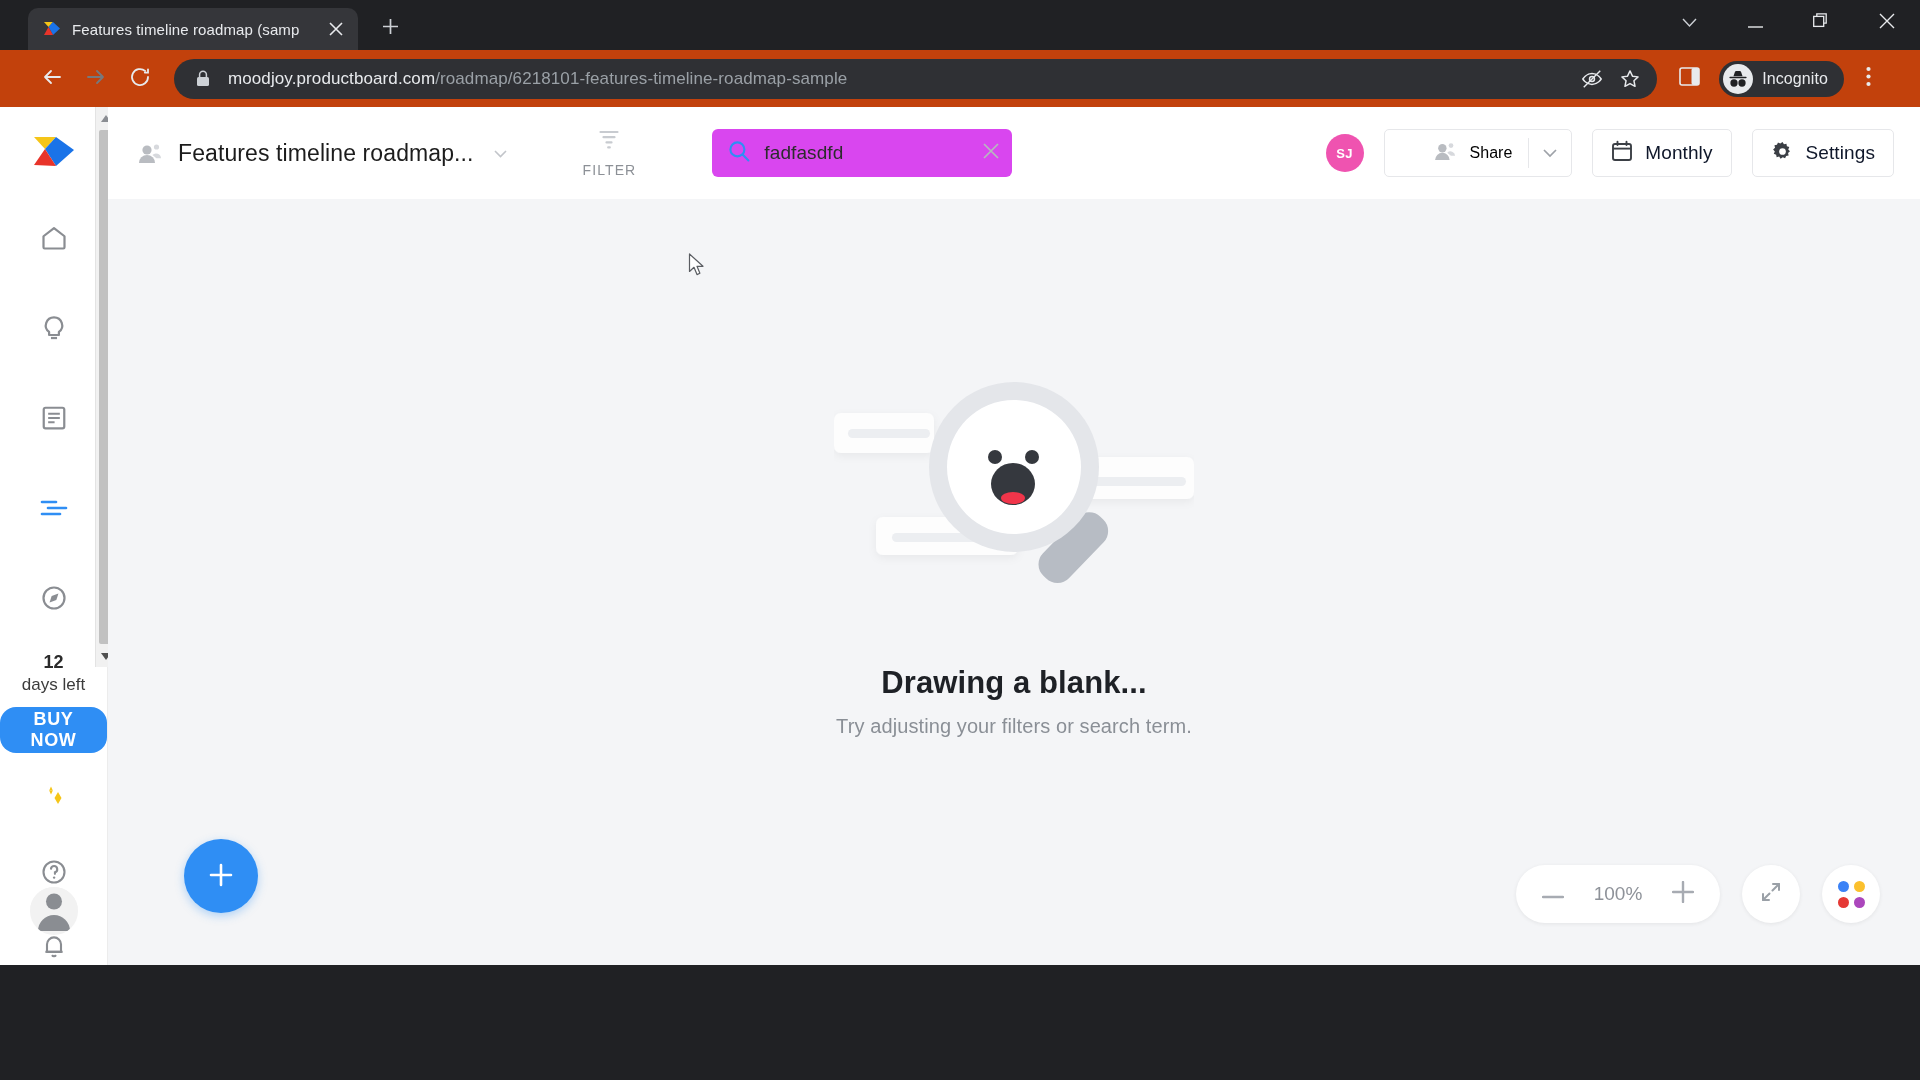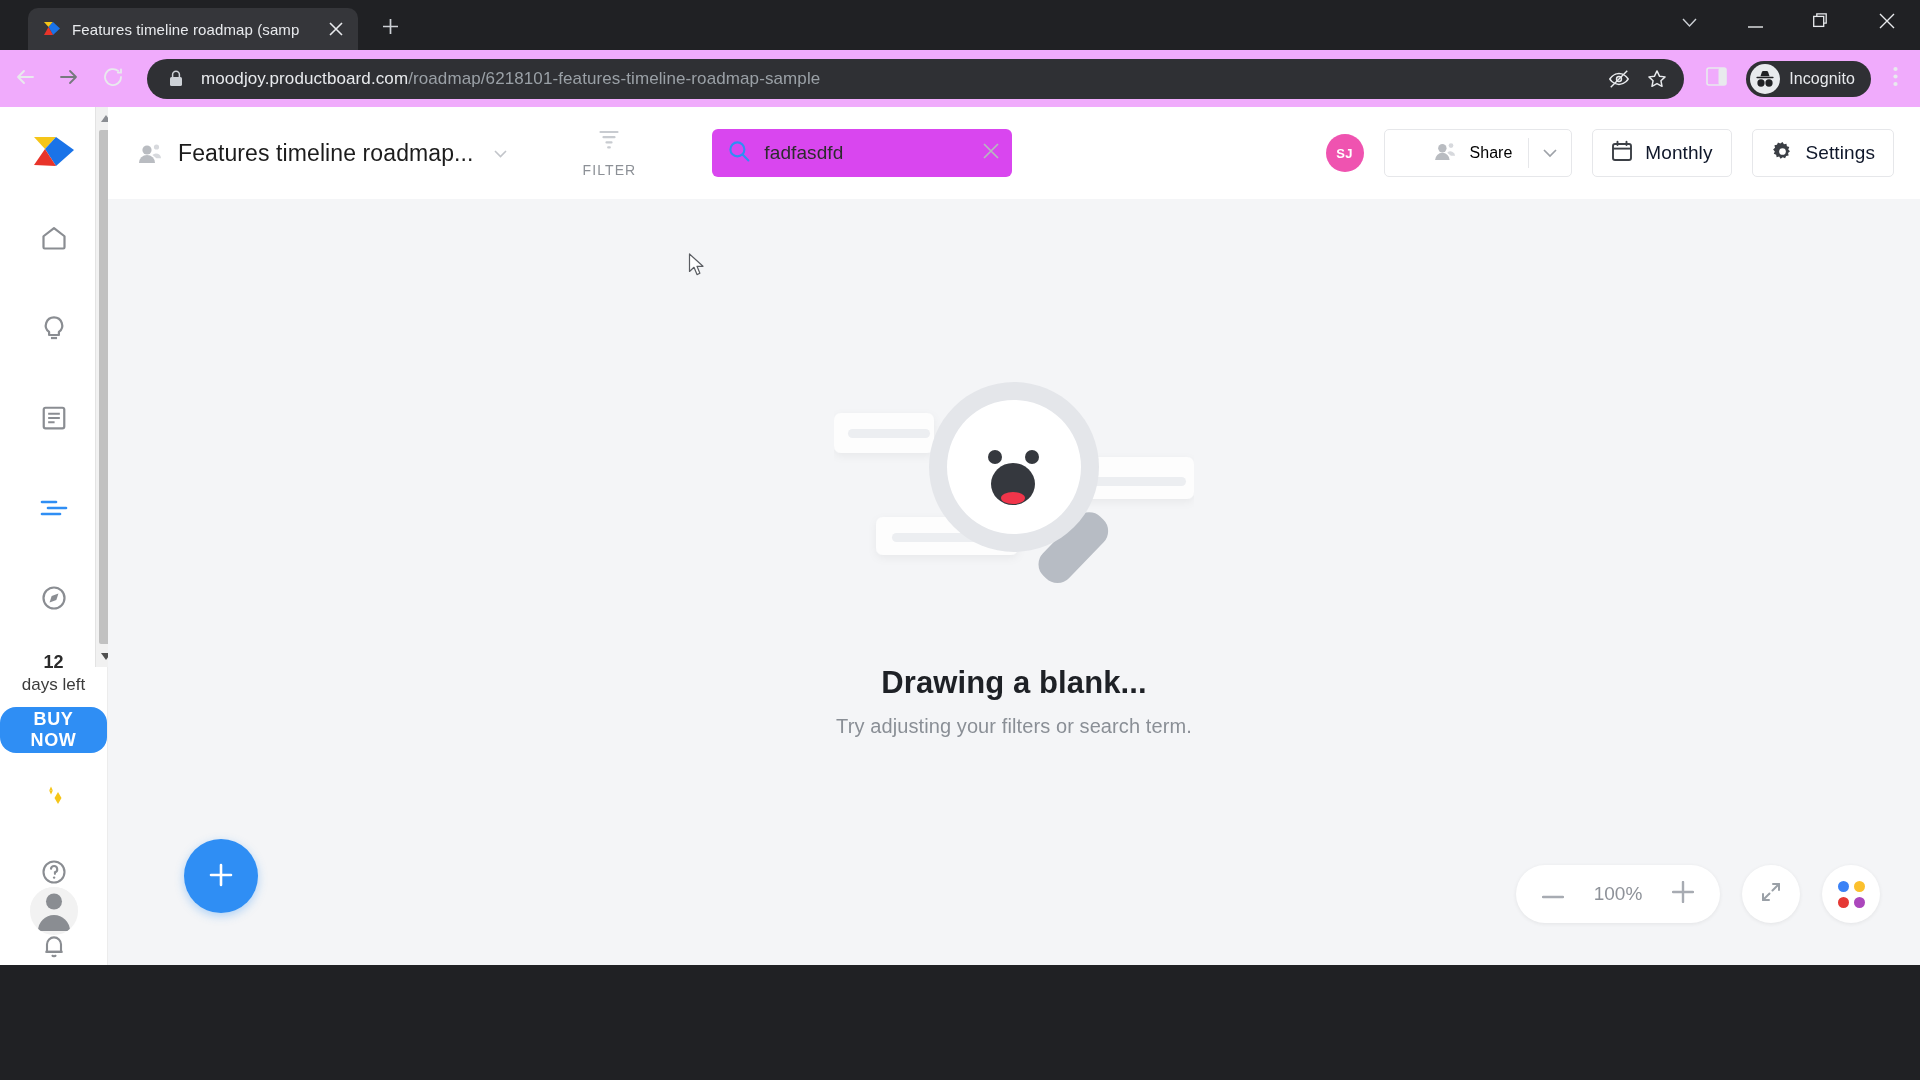--- a/index.html
+++ b/index.html
@@ -36,22 +36,22 @@
   .newtab {
     width: 40px; height: 40px; margin-left: 12px; margin-bottom: 2px;
     display: flex; align-items: center; justify-content: center;
   }
   .wincontrols {
     position: absolute; right: 0; top: 0; height: 46px; display: flex; align-items: center;
   }
   .wincontrol { width: 66px; height: 46px; display:flex; align-items:center; justify-content:center; }
 
   .toolbar {
-    height: 57px; background: #f0abfc; display: flex; align-items: center;
-    padding: 0 5px; gap: 4px; flex: 0 0 57px;
+    height: 57px; background: #c2410c; display: flex; align-items: center;
+    padding: 0 32px; gap: 4px; flex: 0 0 57px;
   }
   .navbtn { width: 40px; height: 40px; display:flex; align-items:center; justify-content:center; border-radius: 50%; }
   .omnibox {
     flex: 1; height: 40px; background: #2f3034; border-radius: 20px;
     display: flex; align-items: center; margin: 0 8px 0 10px; padding: 0 6px 0 18px;
     min-width: 0;
   }
   .lock { width: 22px; height: 22px; flex:0 0 22px; display:flex; align-items:center; justify-content:center; }
   .url { font-size: 17px; color: #9aa0a6; margin-left: 14px; white-space: nowrap; overflow:hidden; letter-spacing: .1px;}
   .url b { color: #e8eaed; font-weight: 400; }

